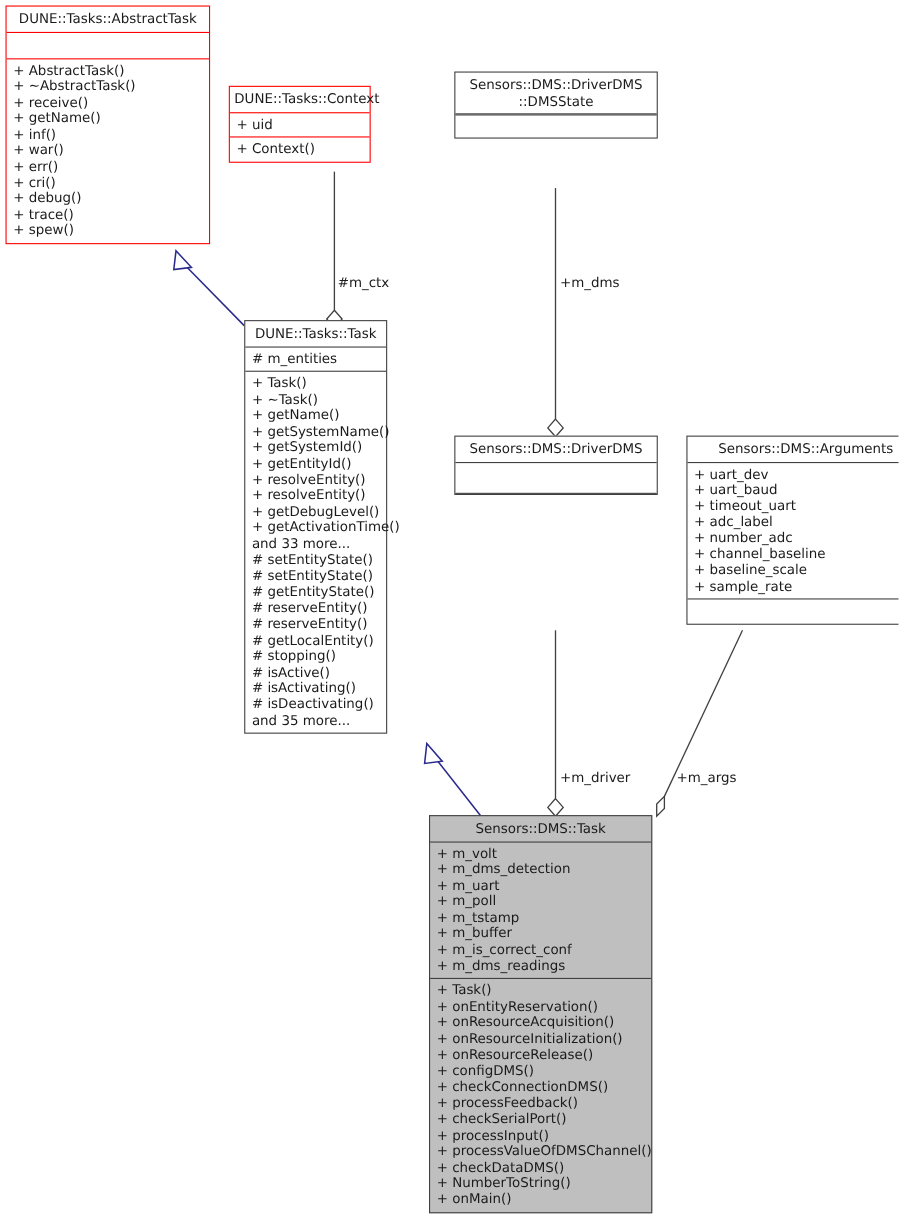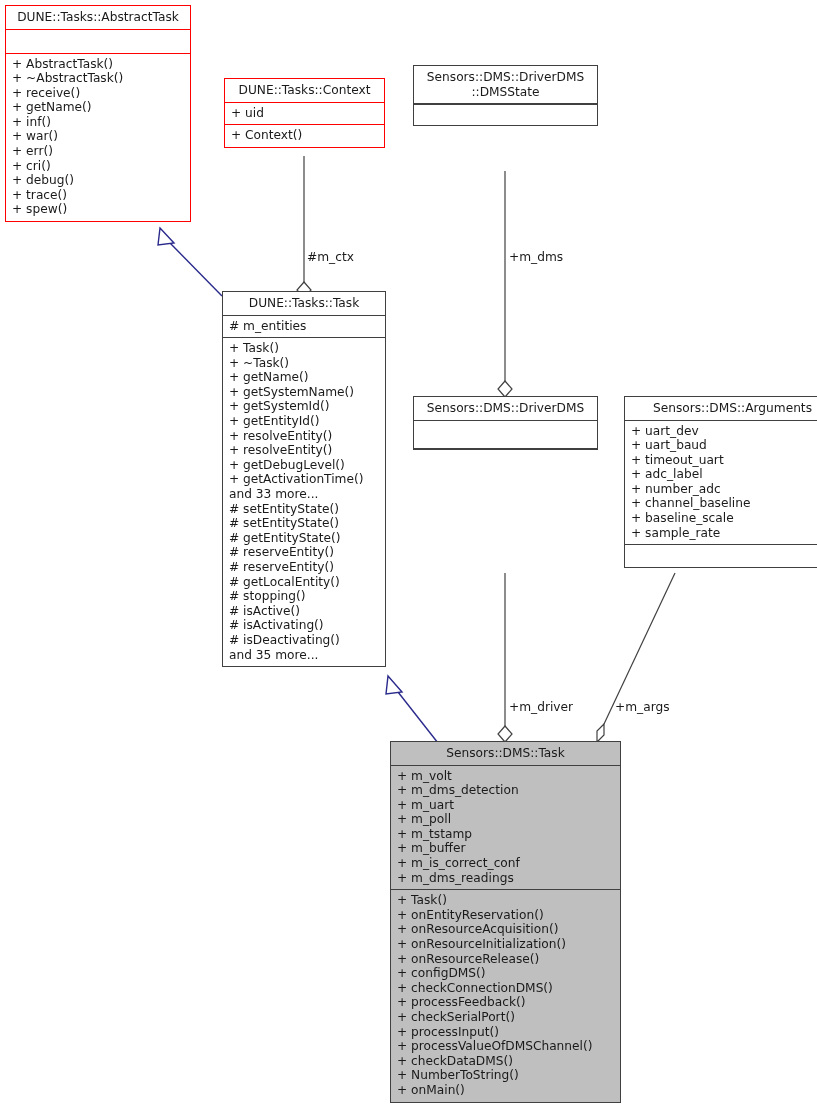--- a/index.html
+++ b/index.html
@@ -138,41 +138,41 @@
         <div class="uml-row">+ inf()</div>
         <div class="uml-row">+ war()</div>
         <div class="uml-row">+ err()</div>
         <div class="uml-row">+ cri()</div>
         <div class="uml-row">+ debug()</div>
         <div class="uml-row">+ trace()</div>
         <div class="uml-row">+ spew()</div>
       </div>
   </div>
 
-  <div class="uml-node red" style="left:224px; top:78px; width:161px;">
+  <div class="uml-node red" style="left:208px; top:78px; width:129px;">
     <div class="uml-title">DUNE::Tasks::Context</div>
     <div class="uml-sep"></div>
     <div class="uml-compartment">
         <div class="uml-row">+ uid</div>
       </div>
     <div class="uml-sep"></div>
     <div class="uml-compartment">
         <div class="uml-row">+ Context()</div>
       </div>
   </div>
 
   <div class="uml-node dark" style="left:413px; top:65px; width:185px;">
     <div class="uml-title">Sensors::DMS::DriverDMS
 ::DMSState</div>
     <div class="uml-sep"></div>
     <div class="uml-sep"></div>
     <div class="uml-compartment empty" style="height:20px;"></div>
   </div>
 
-  <div class="uml-node dark" style="left:222px; top:291px; width:164px;">
+  <div class="uml-node dark" style="left:222px; top:291px; width:130px;">
     <div class="uml-title">DUNE::Tasks::Task</div>
     <div class="uml-sep"></div>
     <div class="uml-compartment">
         <div class="uml-row"># m_entities</div>
       </div>
     <div class="uml-sep"></div>
     <div class="uml-compartment">
         <div class="uml-row">+ Task()</div>
         <div class="uml-row">+ ~Task()</div>
         <div class="uml-row">+ getName()</div>
@@ -215,21 +215,21 @@
         <div class="uml-row">+ adc_label</div>
         <div class="uml-row">+ number_adc</div>
         <div class="uml-row">+ channel_baseline</div>
         <div class="uml-row">+ baseline_scale</div>
         <div class="uml-row">+ sample_rate</div>
       </div>
     <div class="uml-sep"></div>
     <div class="uml-compartment empty" style="height:22px;"></div>
   </div>
 
-  <div class="uml-node gray" style="left:390px; top:741px; width:231px;">
+  <div class="uml-node gray" style="left:390px; top:741px; width:203px;">
     <div class="uml-title">Sensors::DMS::Task</div>
     <div class="uml-sep"></div>
     <div class="uml-compartment">
         <div class="uml-row">+ m_volt</div>
         <div class="uml-row">+ m_dms_detection</div>
         <div class="uml-row">+ m_uart</div>
         <div class="uml-row">+ m_poll</div>
         <div class="uml-row">+ m_tstamp</div>
         <div class="uml-row">+ m_buffer</div>
         <div class="uml-row">+ m_is_correct_conf</div>

